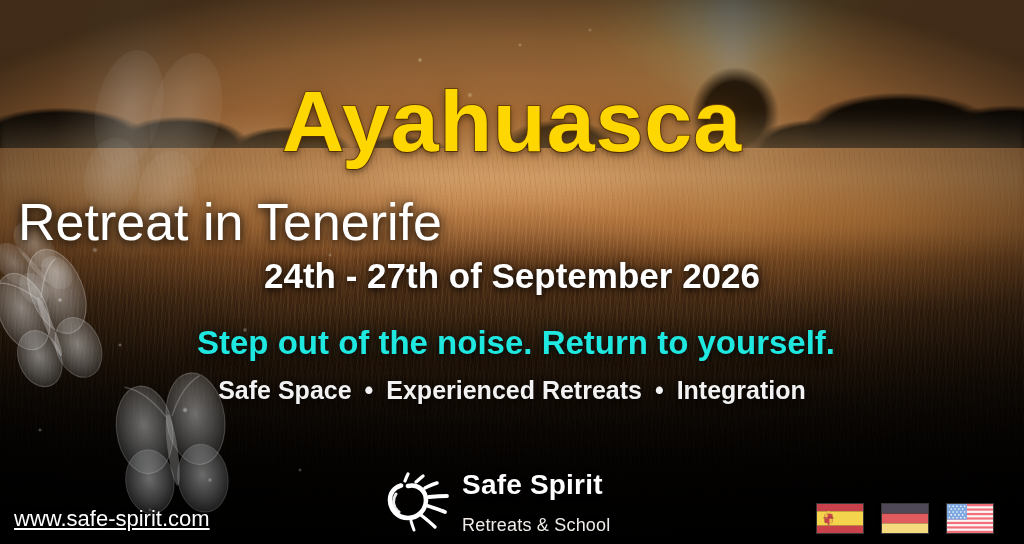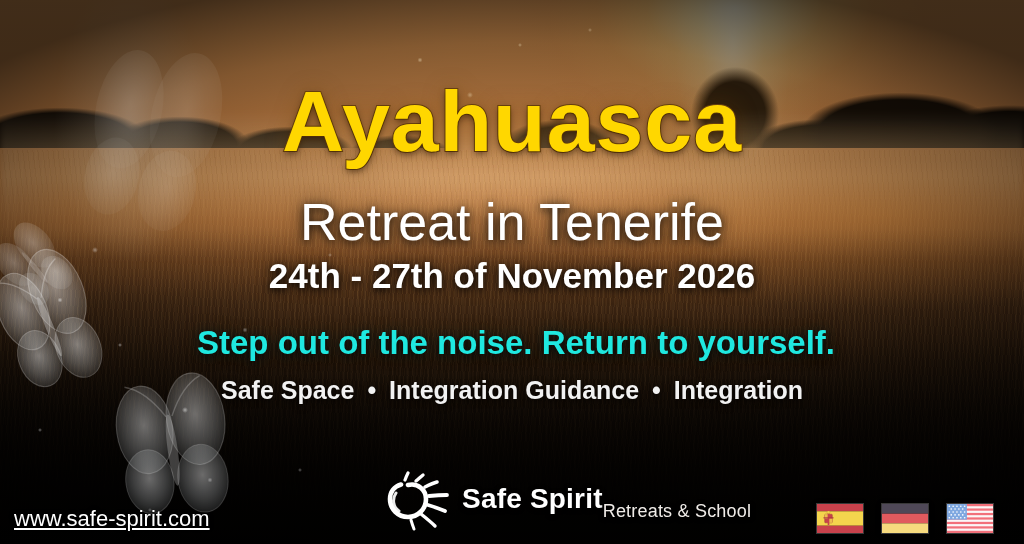--- a/index.html
+++ b/index.html
@@ -173,25 +173,25 @@
     color:#FFD700;
     -webkit-text-stroke:2px #6b4410;
     paint-order:stroke fill;
     text-shadow:
       0 3px 6px rgba(40,20,0,0.55),
       0 0 22px rgba(120,70,10,0.45);
   }
 
   .subtitle {
     position:absolute; left:0; right:0; top:196px;
-    text-align:center;
     font-size:52px; font-weight:400;
     color:#ffffff;
     line-height:1;
     text-shadow:0 2px 8px rgba(0,0,0,0.85), 0 0 18px rgba(0,0,0,0.6);
+    padding-left:18px;
   }
 
   .dates {
     position:absolute; left:0; right:0; top:258px;
     text-align:center;
     font-size:35px; font-weight:bold;
     color:#ffffff;
     line-height:1;
     text-shadow:0 2px 7px rgba(0,0,0,0.85), 0 0 16px rgba(0,0,0,0.6);
   }
@@ -222,21 +222,21 @@
     color:#ffffff;
     text-shadow:0 1px 5px rgba(0,0,0,0.9);
   }
 
   
   .logo {
     position:absolute; left:378px; top:471px;
     display:flex; align-items:center; gap:10px;
   }
   .logo-mark { width:74px; height:62px; flex:none; }
-  .logo-text { display:flex; flex-direction:row; line-height:1; }
+  .logo-text { display:flex; flex-direction:column; line-height:1; }
   .logo-name {
     font-size:28px; font-weight:bold; color:#ffffff;
     letter-spacing:0.2px;
     text-shadow:0 1px 5px rgba(0,0,0,0.9);
   }
   .logo-sub {
     font-size:18px; font-weight:400; color:#f0ece8;
     margin-top:17px; letter-spacing:0.2px;
     text-shadow:0 1px 5px rgba(0,0,0,0.9);
   }
@@ -314,28 +314,28 @@
       <ellipse cx="18" cy="24" rx="19" ry="27" fill="url(#bwing)"></ellipse>
     </g>
   </svg>
 
   <div id="content">
 
     <div class="title">Ayahuasca</div>
 
     <div class="subtitle">Retreat in Tenerife</div>
 
-    <div class="dates">24th - 27th of November 2026</div>
+    <div class="dates">24th - 27th of September 2026</div>
 
     <div class="tagline">Step out of the noise. Return to yourself.</div>
 
     <div class="features">
       <span>Safe Space</span>
       <span class="sep">•</span>
-      <span>Integration Guidance</span>
+      <span>Experienced Retreats</span>
       <span class="sep">•</span>
       <span>Integration</span>
     </div>
 
     <a class="website" href="#">www.safe-spirit.com</a>
 
     <div class="logo">
       <svg class="logo-mark" viewBox="0 0 74 62">
 
         <path d="M30,14 C40,11.5 48,19 48,28 C48,38 40,46 30,46 C20,46 12,38 12,28 C12,21 16,15.5 23,13.5" fill="none" stroke="#ffffff" stroke-width="4.6" stroke-linecap="round"></path>

